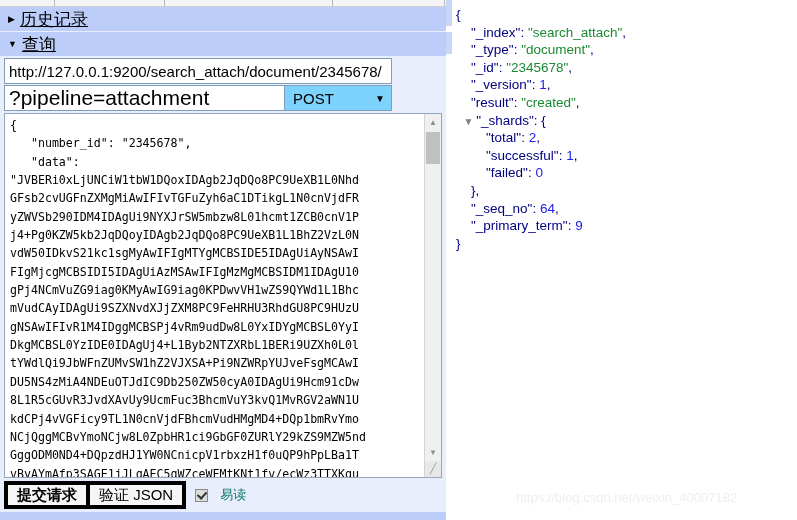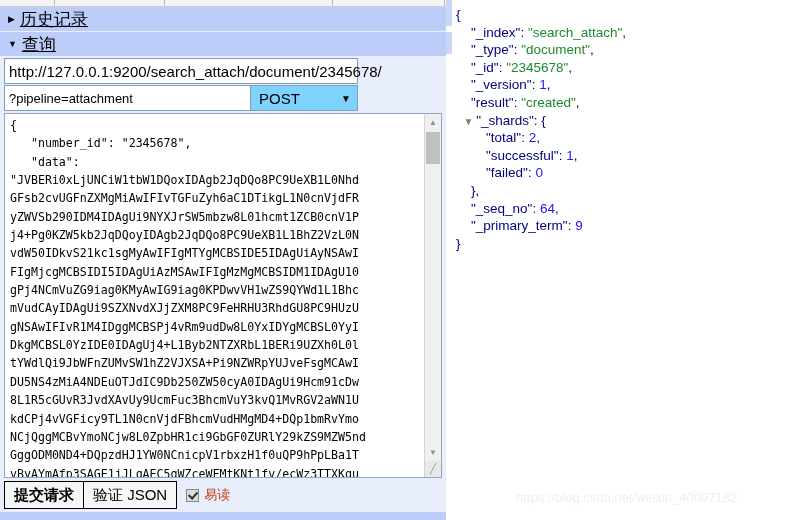--- a/index.html
+++ b/index.html
@@ -71,21 +71,21 @@
   }
   .section-label {
     text-decoration: underline;
     font-size: 17px;
     color: #000;
   }
 
   .url-row {
     position: absolute;
     left: 4px;
-    width: 354px;
+    width: 388px;
     box-sizing: border-box;
   }
   #url-field {
     top: 58px;
     height: 26px;
     background: #ffffff;
     border: 1px solid #7f9db9;
     font-size: 15px;
     color: #000;
     display: flex;
@@ -97,21 +97,21 @@
   #params-row {
     top: 85px;
     height: 26px;
     display: flex;
   }
   #params-field {
     flex: 1;
     background: #ffffff;
     border: 1px solid #7f9db9;
     border-right: none;
-    font-size: 13px;
+    font-size: 21px;
     color: #000;
     display: flex;
     align-items: center;
     padding-left: 4px;
     box-sizing: border-box;
   }
   #method-select {
     width: 108px;
     background: #7dd3fc;
     border: 1px solid #7f9db9;
@@ -199,21 +199,21 @@
     left: 4px;
     top: 480px;
     width: 438px;
     height: 30px;
     display: flex;
     align-items: center;
   }
   .btn {
     height: 28px;
     background: #f6f6f6;
-    border: 1px solid #000000;
+    border: 4px solid #000000;
     box-sizing: border-box;
     display: flex;
     align-items: center;
     justify-content: center;
     padding: 0 9px;
     font-size: 15px;
     color: #000;
   }
   #submit-button { font-weight: bold; }
   #validate-button { border-left: none; }
@@ -232,21 +232,21 @@
   }
   .chkbox::after {
     content: "";
     position: absolute;
     left: 3px; top: 0px;
     width: 4px; height: 7px;
     border: solid #333;
     border-width: 0 2px 2px 0;
     transform: rotate(42deg);
   }
-  #readable-label { font-size: 13px; color: #c2410c; }
+  #readable-label { font-size: 13px; color: #0f766e; margin-left: 7px; }
 
   #left-bottom-strip {
     position: absolute;
     left: 0; top: 512px;
     width: 446px; height: 8px;
     background: #bccdfa;
   }
 
   
   #right-pane {

